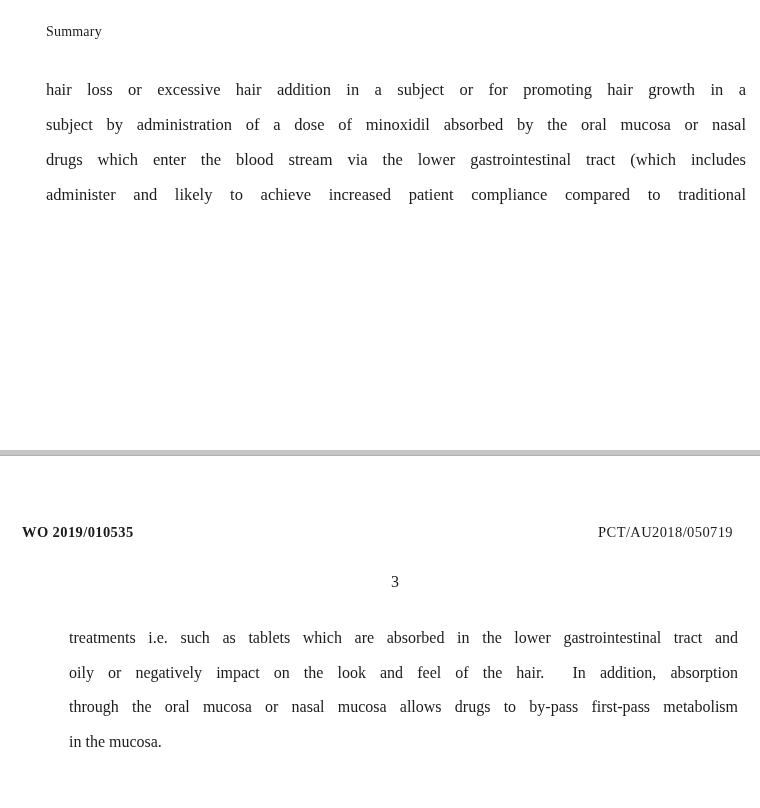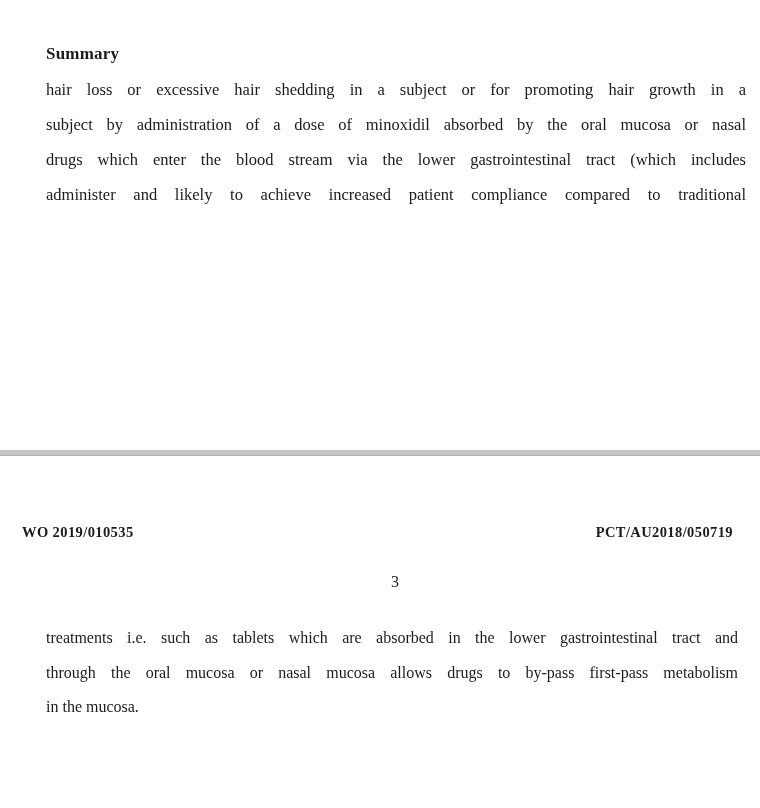--- a/index.html
+++ b/index.html
@@ -13,23 +13,23 @@
     position: relative;
     overflow: hidden;
     font-family: "Liberation Serif", "DejaVu Serif", serif;
     color: #1b1b1b;
   }
   .abs { position: absolute; }
 
   
   .section-heading {
     left: 46px;
-    top: 30px;
-    font-size: 17px;
-    font-weight: bold;
+    top: 12px;
+    font-size: 14px;
+    font-weight: normal;
     letter-spacing: 0.2px;
   }
 
   
   .para-1 {
     left: 46px;
     top: 72px;
     width: 700px;
   }
   .para-1 .line {
@@ -62,21 +62,21 @@
     left: 22px;
     top: 524px;
     font-size: 14.5px;
     font-weight: bold;
     letter-spacing: 0.4px;
   }
   .header-right {
     right: 27px;
     top: 524px;
     font-size: 14.5px;
-    font-weight: bold;
+    font-weight: normal;
     letter-spacing: 0.4px;
   }
 
   
   .page-number {
     left: 46px;
     top: 573px;
     width: 698px;
     text-align: center;
     font-size: 16px;
@@ -86,47 +86,49 @@
   .para-2 {
     left: 46px;
     top: 621px;
     width: 692px;
   }
   .para-2 .line {
     height: 34.6px;
     line-height: 34.6px;
     font-size: 16px;
     white-space: nowrap;
+    margin-left: 23px;
   }
 </style>
 </head>
 <body>
 
 <div>
 
   <section>
     <h2 class="abs section-heading">Summary</h2>
 
     <div class="abs para-1">
-      <div class="line jline">hair loss or excessive hair shedding in a subject or for promoting hair growth in a</div>
+      <div class="line jline">hair loss or excessive hair addition in a subject or for promoting hair growth in a</div>
       <div class="line jline">subject by administration of a dose of minoxidil absorbed by the oral mucosa or nasal</div>
       <div class="line jline">drugs which enter the blood stream via the lower gastrointestinal tract (which includes</div>
       <div class="line jline">administer and likely to achieve increased patient compliance compared to traditional</div>
     </div>
   </section>
 
   <div class="abs page-divider"></div>
 
   <section>
     <div class="abs header-left">WO 2019/010535</div>
 
     <div class="abs header-right">PCT/AU2018/050719</div>
 
     <div class="abs page-number">3</div>
 
     <div class="abs para-2">
       <div class="line jline">treatments i.e. such as tablets which are absorbed in the lower gastrointestinal tract and</div>
+      <div class="line jline">oily or negatively impact on the look and feel of the hair.&nbsp; In addition, absorption</div>
       <div class="line jline">through the oral mucosa or nasal mucosa allows drugs to by-pass first-pass metabolism</div>
       <div class="line">in the mucosa.</div>
     </div>
   </section>
 
 </div>
 
 </body></html>

